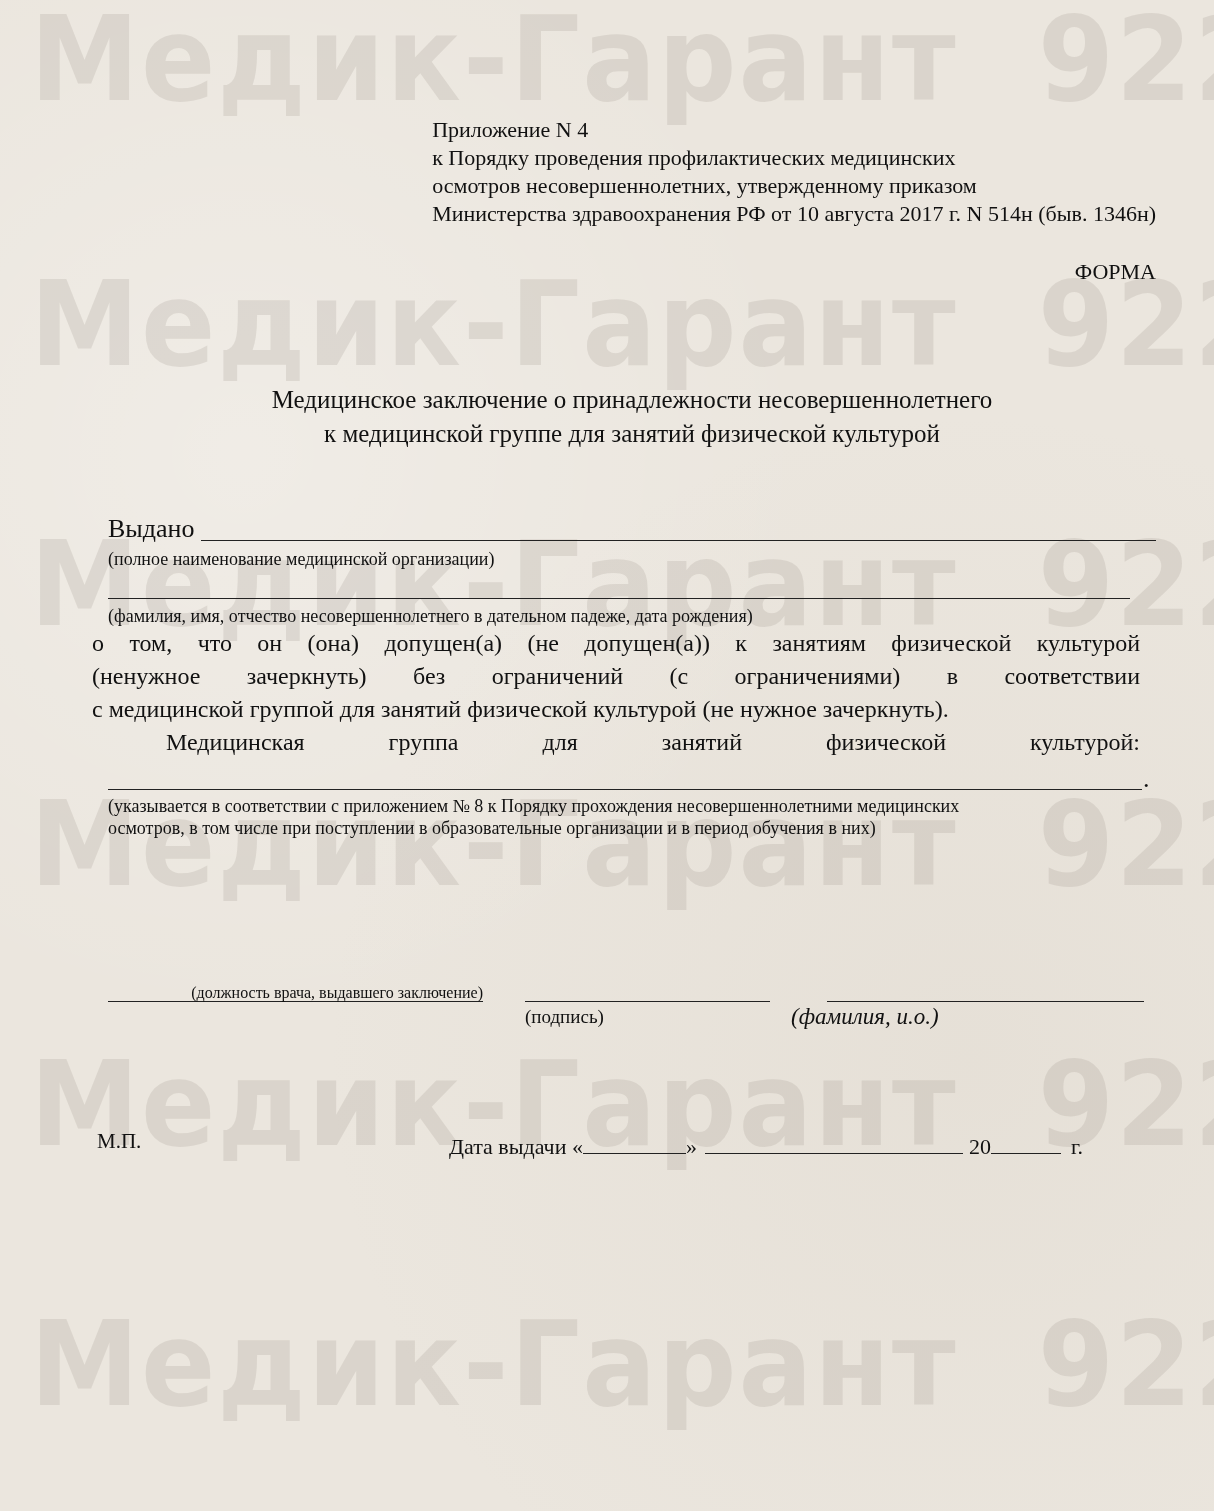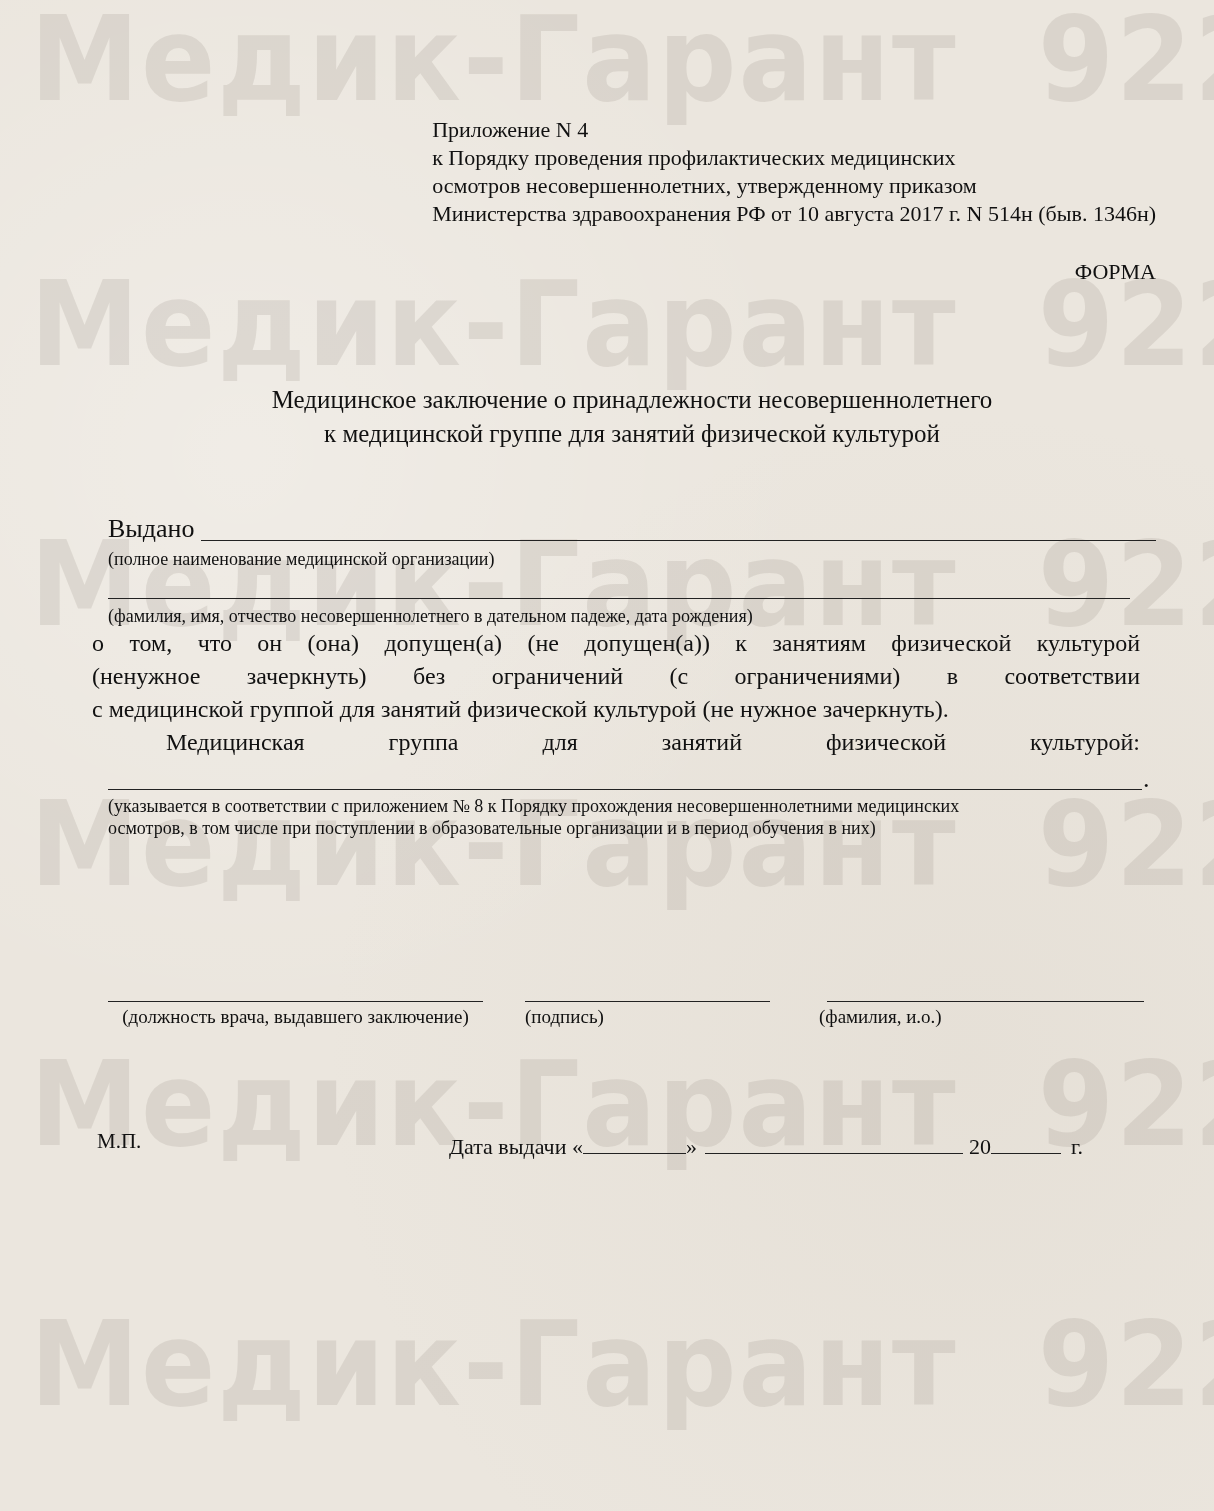--- a/index.html
+++ b/index.html
@@ -120,23 +120,23 @@
       position: absolute;
       left: 1143px;
       top: 764px;
       font-size: 26px;
     }
     .cap-group { left: 108px; width: 1022px; top: 795px; }
 
     .sig-line-1 { left: 108px; width: 375px; top: 1001px; }
     .sig-line-2 { left: 525px; width: 245px; top: 1001px; }
     .sig-line-3 { left: 827px; width: 317px; top: 1001px; }
-    .cap-sig-1 { left: 108px; width: 375px; top: 1006px; text-align: center; font-size: 19px; }
+    .cap-sig-1 { left: 108px; width: 375px; top: 982px; text-align: right; font-size: 16px; }
     .cap-sig-2 { left: 525px; width: 245px; top: 1006px; font-size: 19px; }
-    .cap-sig-3 { left: 819px; width: 317px; top: 1006px; font-size: 19px; }
+    .cap-sig-3 { left: 791px; width: 317px; top: 1006px; font-size: 23px; font-style: italic; }
 
     .mp {
       position: absolute;
       left: 97px;
       top: 1129px;
       font-size: 21px;
     }
     .date {
       position: absolute;
       left: 449px;

